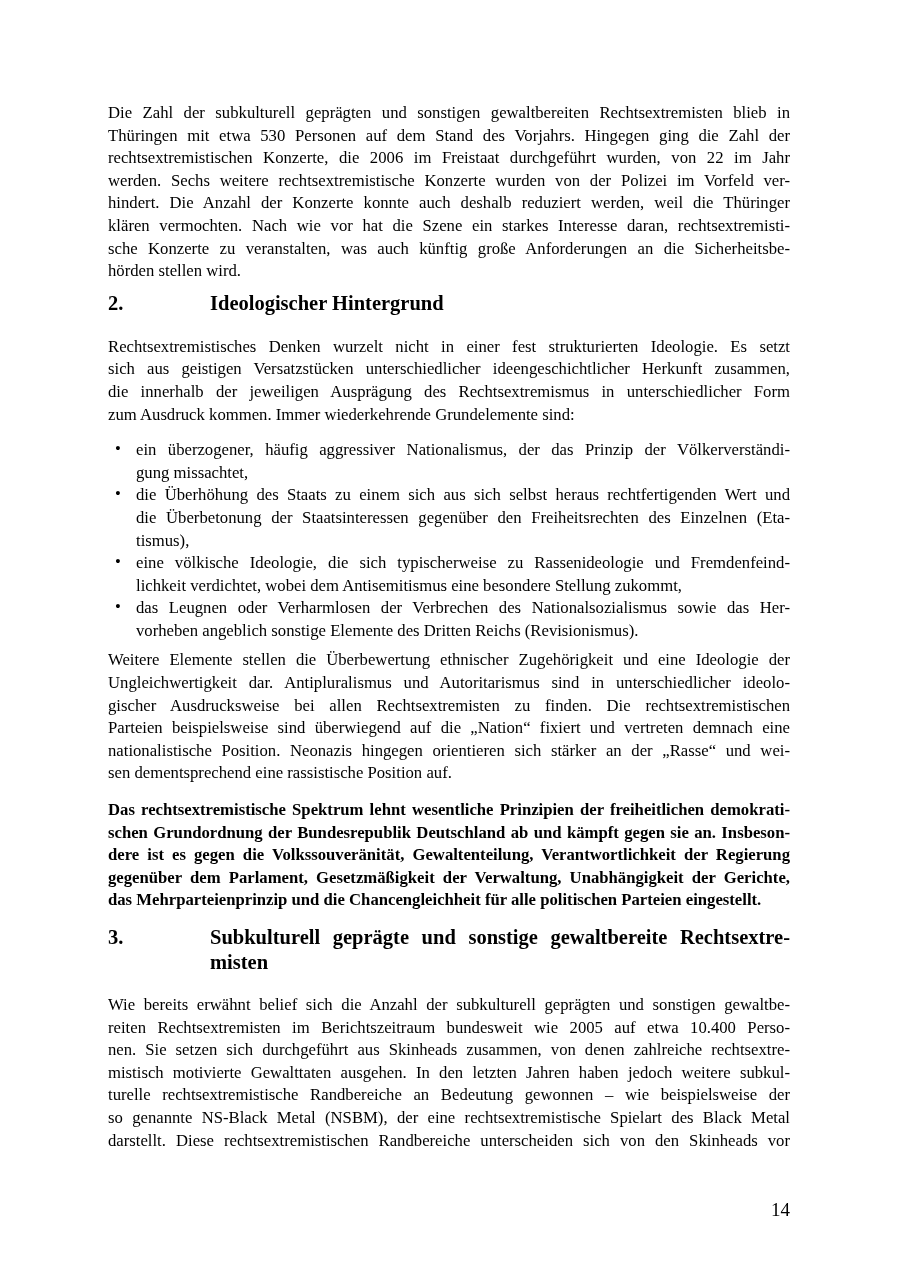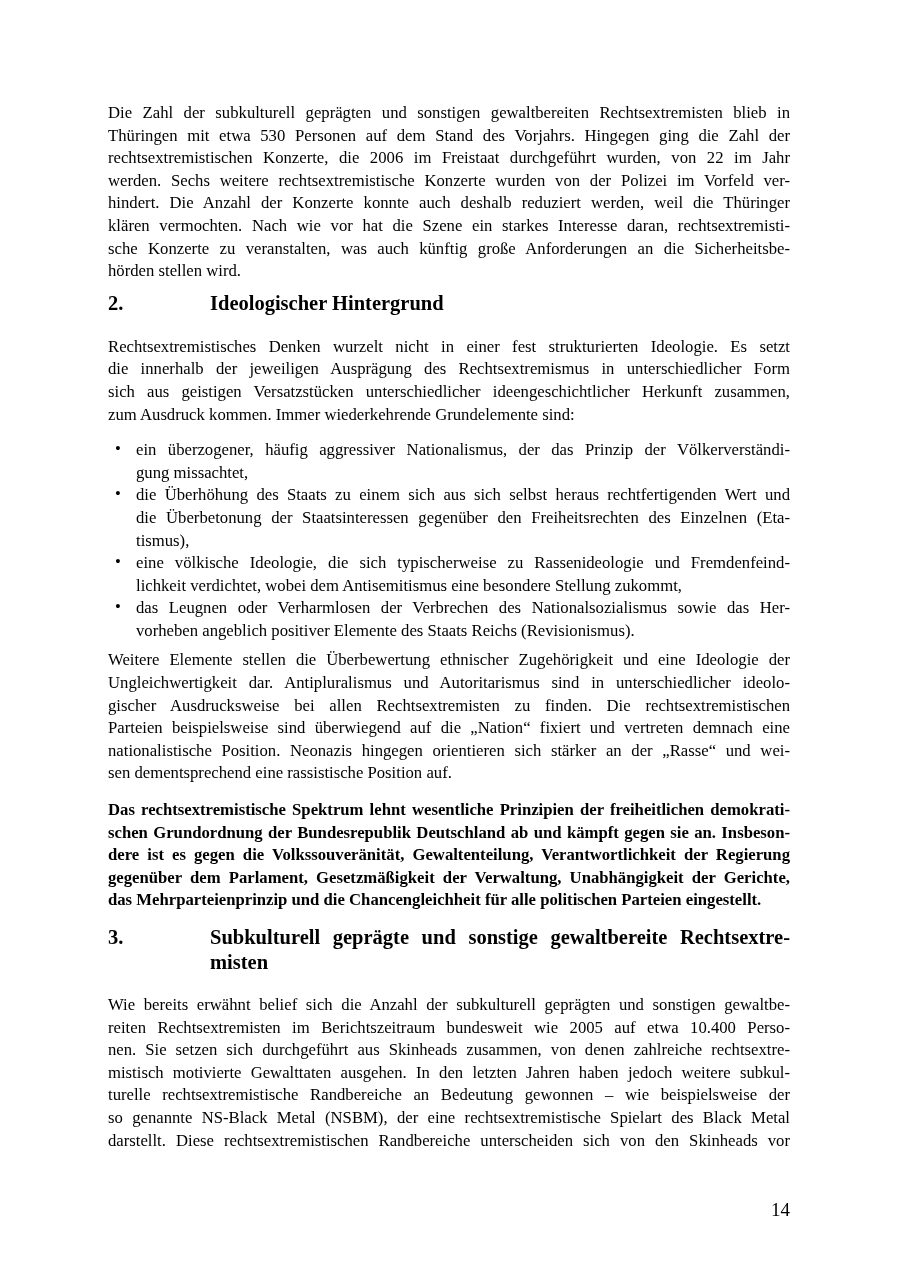--- a/index.html
+++ b/index.html
@@ -94,22 +94,22 @@
         <div class="line last">hörden stellen wird.</div>
       </div>
       <div class="heading">
         <span class="heading-number">2.</span>
         <div class="heading-title">
           <div class="line last">Ideologischer Hintergrund</div>
         </div>
       </div>
       <div class="para">
         <div class="line">Rechtsextremistisches Denken wurzelt nicht in einer fest strukturierten Ideologie. Es setzt</div>
+        <div class="line">sich aus geistigen Versatzstücken unterschiedlicher ideengeschichtlicher Herkunft zusammen,</div>
         <div class="line">die innerhalb der jeweiligen Ausprägung des Rechtsextremismus in unterschiedlicher Form</div>
-        <div class="line">sich aus geistigen Versatzstücken unterschiedlicher ideengeschichtlicher Herkunft zusammen,</div>
         <div class="line last">zum Ausdruck kommen. Immer wiederkehrende Grundelemente sind:</div>
       </div>
       <div class="bullets">
         <div class="bullet-item">
           <span class="bullet-marker">•</span>
           <div class="bullet-lines">
             <div class="line">ein überzogener, häufig aggressiver Nationalismus, der das Prinzip der Völkerverständi-</div>
             <div class="line last">gung missachtet,</div>
           </div>
         </div>
@@ -125,21 +125,21 @@
           <span class="bullet-marker">•</span>
           <div class="bullet-lines">
             <div class="line">eine völkische Ideologie, die sich typischerweise zu Rassenideologie und Fremdenfeind-</div>
             <div class="line last">lichkeit verdichtet, wobei dem Antisemitismus eine besondere Stellung zukommt,</div>
           </div>
         </div>
         <div class="bullet-item">
           <span class="bullet-marker">•</span>
           <div class="bullet-lines">
             <div class="line">das Leugnen oder Verharmlosen der Verbrechen des Nationalsozialismus sowie das Her-</div>
-            <div class="line last">vorheben angeblich positiver Elemente des Staats Reichs (Revisionismus).</div>
+            <div class="line last">vorheben angeblich sonstige Elemente des Dritten Reichs (Revisionismus).</div>
           </div>
         </div>
       </div>
       <div class="para">
         <div class="line">Weitere Elemente stellen die Überbewertung ethnischer Zugehörigkeit und eine Ideologie der</div>
         <div class="line">Ungleichwertigkeit dar. Antipluralismus und Autoritarismus sind in unterschiedlicher ideolo-</div>
         <div class="line">gischer Ausdrucksweise bei allen Rechtsextremisten zu finden. Die rechtsextremistischen</div>
         <div class="line">Parteien beispielsweise sind überwiegend auf die „Nation“ fixiert und vertreten demnach eine</div>
         <div class="line">nationalistische Position. Neonazis hingegen orientieren sich stärker an der „Rasse“ und wei-</div>
         <div class="line last">sen dementsprechend eine rassistische Position auf.</div>

